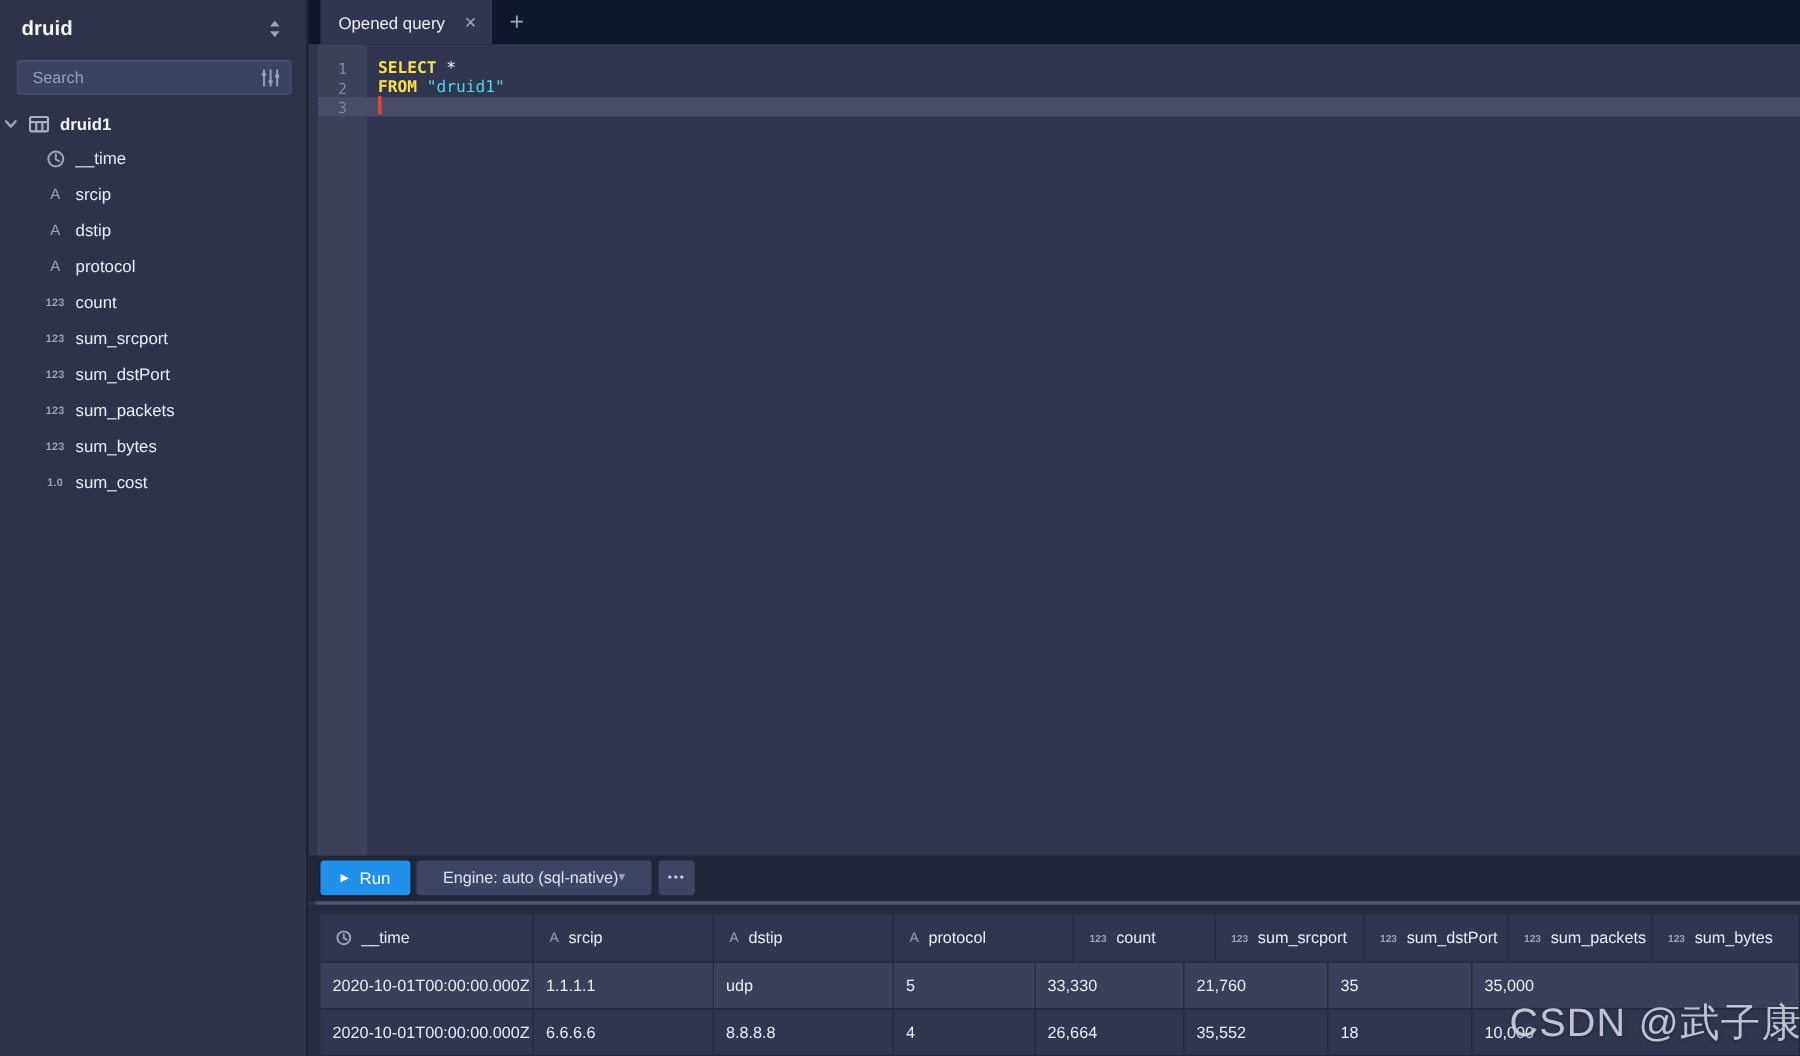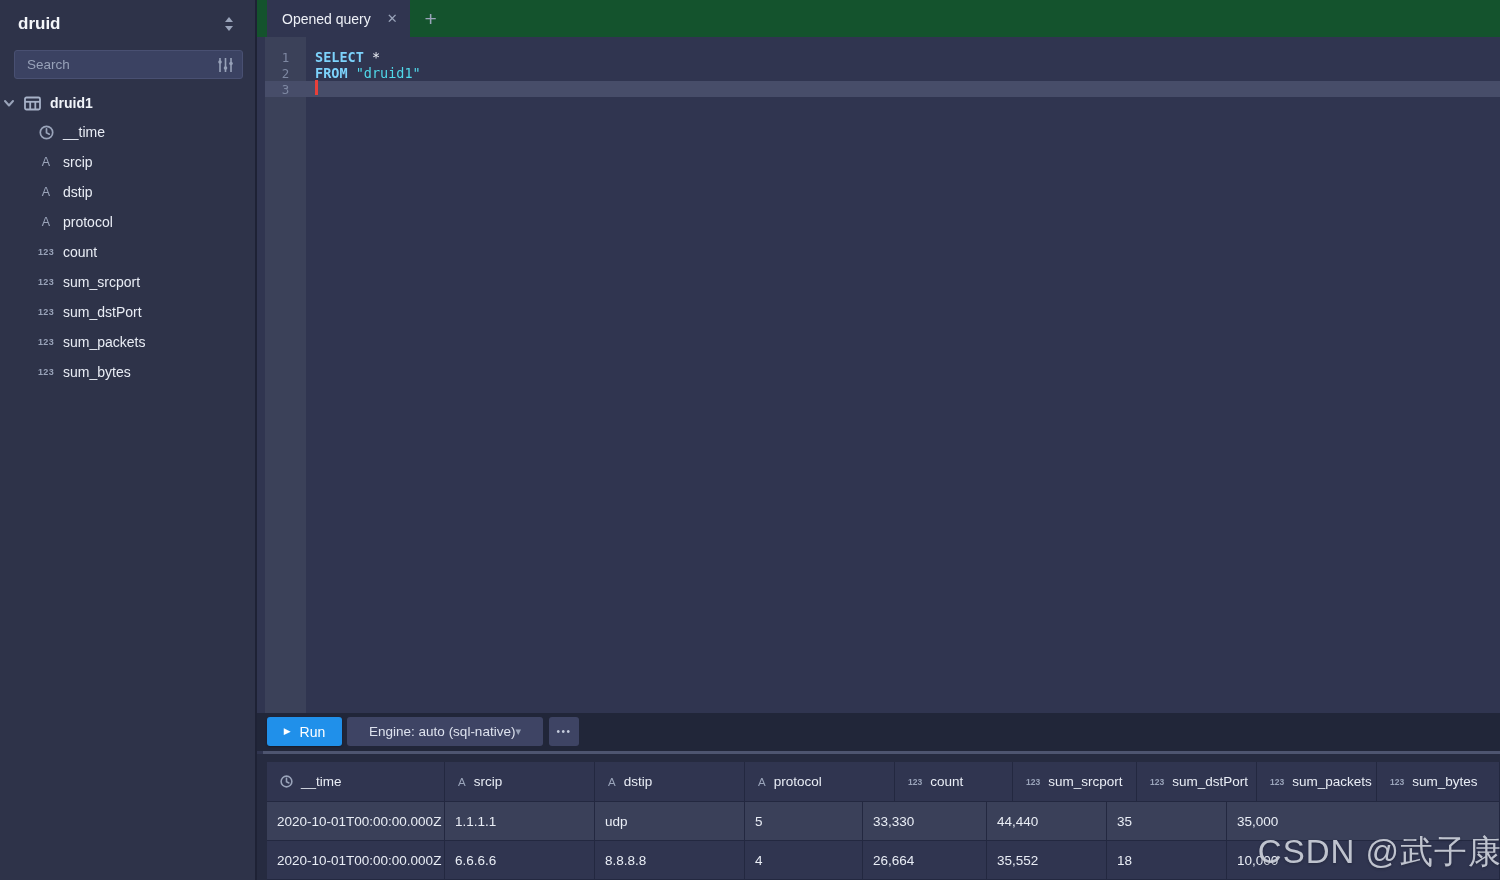--- a/index.html
+++ b/index.html
@@ -19,35 +19,35 @@
   .ds-row { display:flex; align-items:center; height:28px; margin-top:6px; padding-left:3px; gap:9px; cursor:pointer; }
   .ds-name { font-size:14px; font-weight:700; color:#f1f4f9; }
   .sb-col { display:flex; align-items:center; height:30px; padding-left:37px; gap:8px; cursor:pointer; }
   .tico { width:18px; display:flex; align-items:center; justify-content:center; color:#9aa4ba; flex:none; }
   .glyph-num { font-size:9px; font-weight:700; letter-spacing:.3px; color:#9aa4ba; }
   .glyph-str { font-size:12.5px; font-weight:400; color:#9aa4ba; }
   .sb-lbl { font-size:14px; color:#e9edf5; }
 
   
   .main { position:absolute; left:257px; top:0; right:0; bottom:0; }
-  .tabbar { position:absolute; top:0; left:0; right:0; height:37px; background:#14532d; display:flex; align-items:stretch; padding-left:10px; }
+  .tabbar { position:absolute; top:0; left:0; right:0; height:37px; background:#0f172a; display:flex; align-items:stretch; padding-left:10px; }
   .tab { display:flex; align-items:center; gap:16px; padding:0 12px 0 15px; background:#303550; cursor:pointer; }
   .tab-label { font-size:14px; color:#eef1f7; }
   .tab-close { color:#9aa4ba; font-size:13px; cursor:pointer; line-height:1; }
   .newtab { width:42px; display:flex; align-items:center; justify-content:center; color:#9aa4ba; font-size:21px; cursor:pointer; }
 
   
   .editor { position:absolute; top:37px; left:0; right:0; height:676px; background:#303550; }
   .gutter { position:absolute; top:0; bottom:0; left:8px; width:41px; background:#3b4159; }
   .cline { position:absolute; left:8px; right:0; height:16px; display:flex; align-items:center; font-family:"DejaVu Sans Mono",monospace; font-size:13.5px; }
   .cline .ln { width:41px; flex:none; text-align:center; font-family:"DejaVu Sans Mono",monospace; font-size:12.5px; color:#7e88a2; }
   .cline .code-text { padding-left:9px; white-space:pre; }
   .l1 { top:12px; } .l2 { top:28px; } .l3 { top:44px; }
   .current { background:#474d69; }
-  .kw { color:#7dd3fc; font-weight:700; }
+  .kw { color:#fde047; font-weight:700; }
   .str { color:#50d8ea; }
   .plain { color:#eef1f7; }
   .cursor-caret { display:inline-block; width:3px; height:15px; background:#e8403a; }
 
   
   .runbar { position:absolute; top:713px; left:0; right:0; height:38px; background:#212639; }
   .btn { position:absolute; top:4px; height:29px; border-radius:3px; display:flex; align-items:center; justify-content:center; cursor:pointer; border:none; font-family:"Liberation Sans",sans-serif; }
   .btn-run { left:10px; width:75px; background:#2090ea; color:#fff; gap:9px; font-size:14px; box-shadow:0 1px 2px rgba(0,0,0,.3); }
   .play-glyph { font-size:9px; line-height:1; }
   .btn-engine { left:90px; width:196px; background:#3e4464; color:#dde2ee; font-size:13.5px; }
@@ -157,20 +157,24 @@
       <span class="sb-lbl">sum_dstPort</span>
     </div>
     <div class="sb-col">
       <span class="tico glyph-num">123</span>
       <span class="sb-lbl">sum_packets</span>
     </div>
     <div class="sb-col">
       <span class="tico glyph-num">123</span>
       <span class="sb-lbl">sum_bytes</span>
     </div>
+    <div class="sb-col">
+      <span class="tico glyph-num">1.0</span>
+      <span class="sb-lbl">sum_cost</span>
+    </div>
   </div>
 
   <div class="main">
 
     <div class="tabbar">
       <div class="tab">
         <span class="tab-label">Opened query</span>
         <span class="tab-close">✕</span>
       </div>
       <div class="newtab">
@@ -256,21 +260,21 @@
             <span>sum_bytes</span>
           </div>
         </div>
 
         <div class="rrow odd">
           <div class="cell c0">2020-10-01T00:00:00.000Z</div>
           <div class="cell c1">1.1.1.1</div>
           <div class="cell c3">udp</div>
           <div class="cell c4">5</div>
           <div class="cell c5">33,330</div>
-          <div class="cell c6">44,440</div>
+          <div class="cell c6">21,760</div>
           <div class="cell c7">35</div>
           <div class="cell c8">35,000</div>
         </div>
 
         <div class="rrow even">
           <div class="cell c0">2020-10-01T00:00:00.000Z</div>
           <div class="cell c1">6.6.6.6</div>
           <div class="cell c2">8.8.8.8</div>
           <div class="cell c4">4</div>
           <div class="cell c5">26,664</div>

